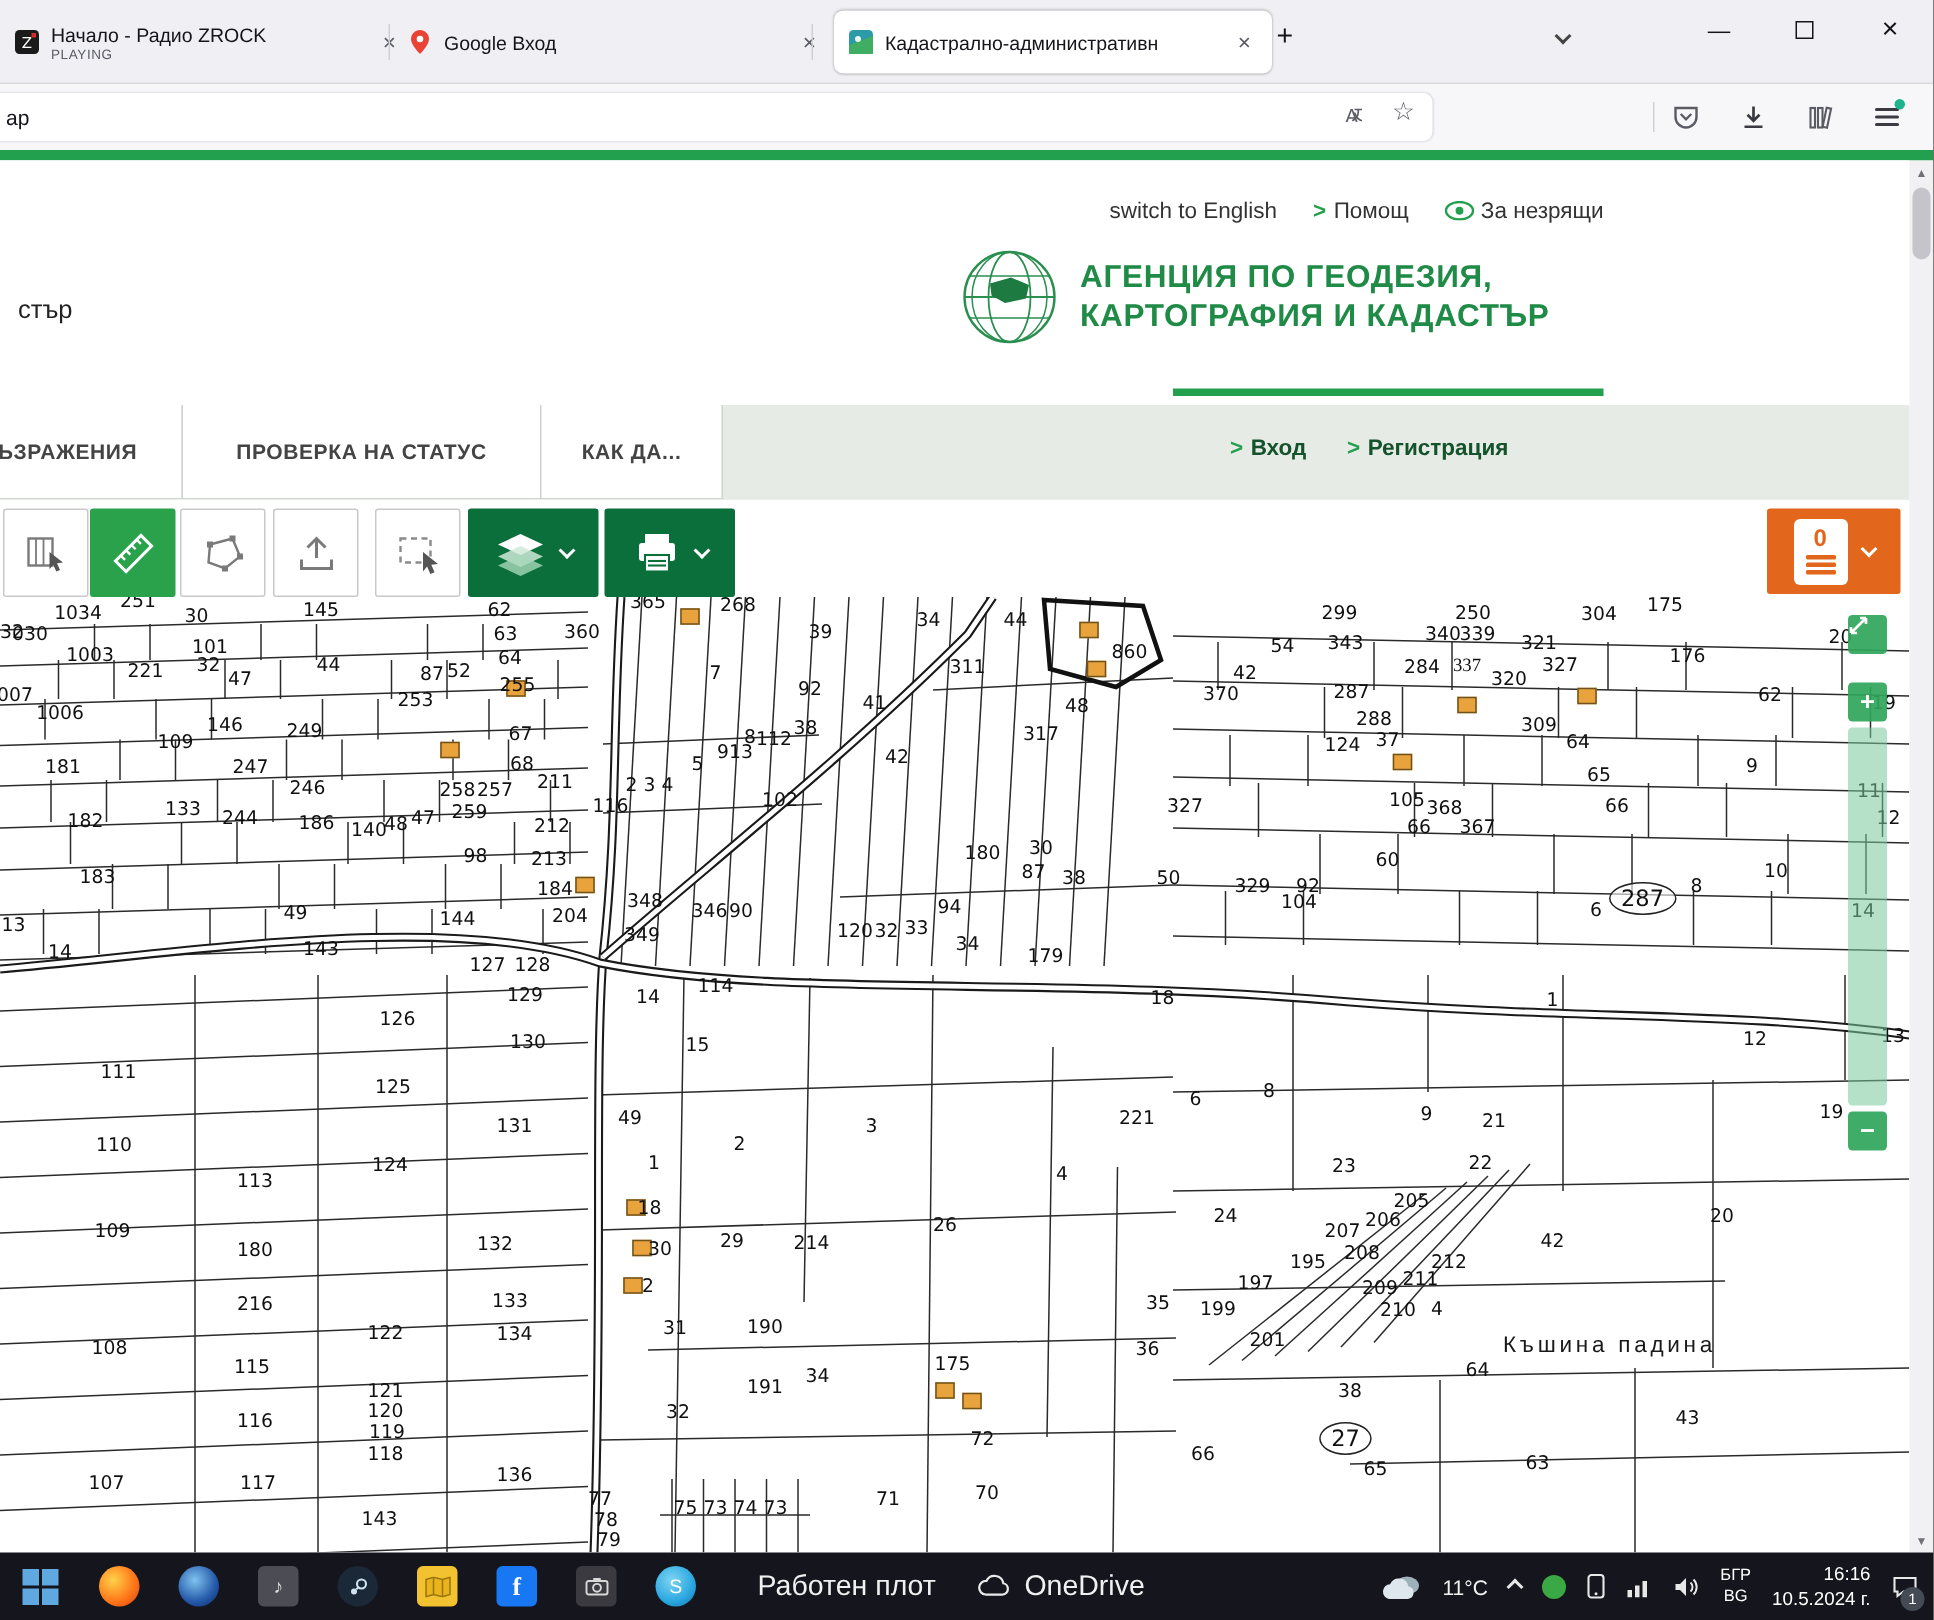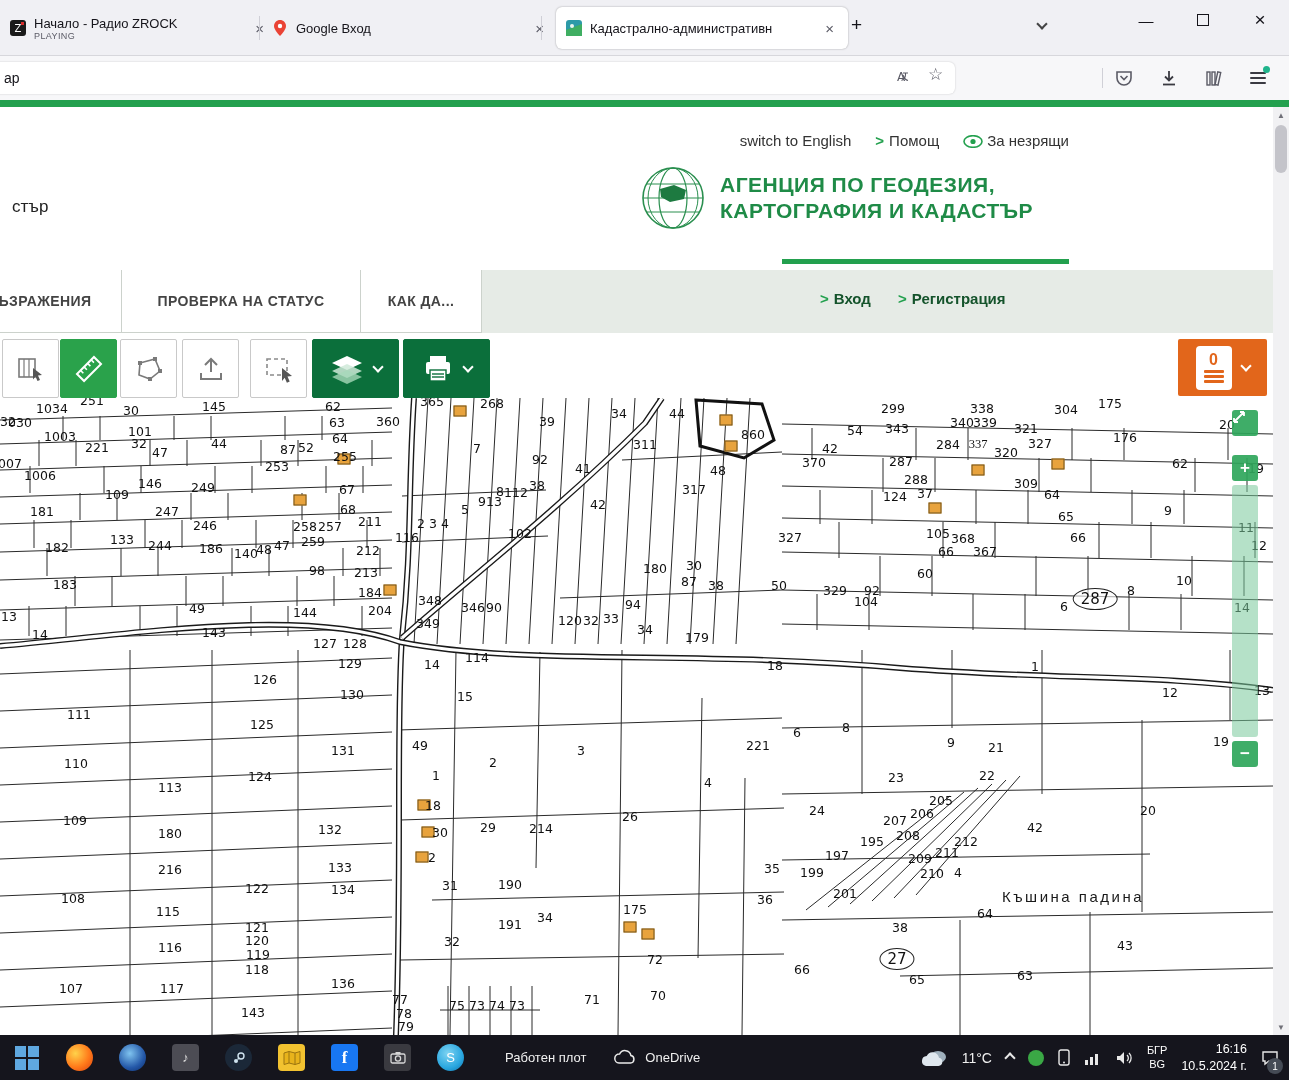--- a/index.html
+++ b/index.html
@@ -66,21 +66,21 @@
   
   .vscroll{position:absolute;left:1273px;top:107px;width:16px;height:928px;background:#f1f1f3;}
   .vthumb{position:absolute;left:2px;top:18px;width:12px;height:48px;background:#c4c4ca;border-radius:6px;}
   .varrow{position:absolute;left:0;width:16px;height:16px;display:flex;align-items:center;justify-content:center;font-size:8px;color:#707078;}
   
   .taskbar{position:absolute;left:0;top:1035px;width:1289px;height:45px;background:#15151d;display:flex;align-items:center;color:#fff;}
   .tb-ic{width:27px;height:27px;border-radius:4px;display:flex;align-items:center;justify-content:center;flex:0 0 auto;}
   .tb-slot{width:53px;height:45px;display:flex;align-items:center;justify-content:center;flex:0 0 auto;}
   .start-grid{display:grid;grid-template-columns:11px 11px;grid-gap:2px;}
   .start-grid div{width:11px;height:11px;background:#5fa8e0;}
-  .tb-label{font-size:13px;color:#f0f0f0;white-space:nowrap;}
+  .tb-label{font-size:19px;color:#f0f0f0;white-space:nowrap;}
   .tray{display:flex;align-items:center;gap:14px;margin-left:auto;padding-right:10px;}
   .tray .txt2{font-size:11px;line-height:1.25;text-align:center;}
   .clock{font-size:12.5px;line-height:1.35;text-align:right;}
   .chvup{display:inline-block;border:solid #e8e8e8;border-width:2px 0 0 2px;padding:3px;transform:rotate(45deg);}
   .notif-badge{position:absolute;right:6px;top:1058px;width:16px;height:16px;border-radius:50%;background:#454b55;color:#fff;font-size:10px;display:flex;align-items:center;justify-content:center;}
 </style>
 </head>
 <body>
 
 <div class="screen">
@@ -468,21 +468,21 @@
       <div id="map-labels">
           <span class="mlabel" style="left: 20px; top: 24px;">030</span>
           <span class="mlabel" style="left: 52px; top: 10px;">1034</span>
           <span class="mlabel" style="left: 92px; top: 2px;">251</span>
           <span class="mlabel" style="left: 131px; top: 12px;">30</span>
           <span class="mlabel" style="left: 214px; top: 8px;">145</span>
           <span class="mlabel" style="left: 333px; top: 8px;">62</span>
           <span class="mlabel" style="left: 432px; top: 3px;">365</span>
           <span class="mlabel" style="left: 492px; top: 5px;">268</span>
           <span class="mlabel" style="left: 893px; top: 10px;">299</span>
-          <span class="mlabel" style="left: 982px; top: 10px;">338</span>
+          <span class="mlabel" style="left: 982px; top: 10px;">250</span>
           <span class="mlabel" style="left: 1066px; top: 11px;">304</span>
           <span class="mlabel" style="left: 1110px; top: 5px;">175</span>
           <span class="mlabel" style="left: 1227px; top: 26px;">20</span>
           <span class="mlabel" style="left: 8px; top: 23px;">32</span>
           <span class="mlabel" style="left: 60px; top: 38px;">1003</span>
           <span class="mlabel" style="left: 97px; top: 49px;">221</span>
           <span class="mlabel" style="left: 140px; top: 33px;">101</span>
           <span class="mlabel" style="left: 139px; top: 45px;">32</span>
           <span class="mlabel" style="left: 160px; top: 54px;">47</span>
           <span class="mlabel" style="left: 219px; top: 45px;">44</span>

